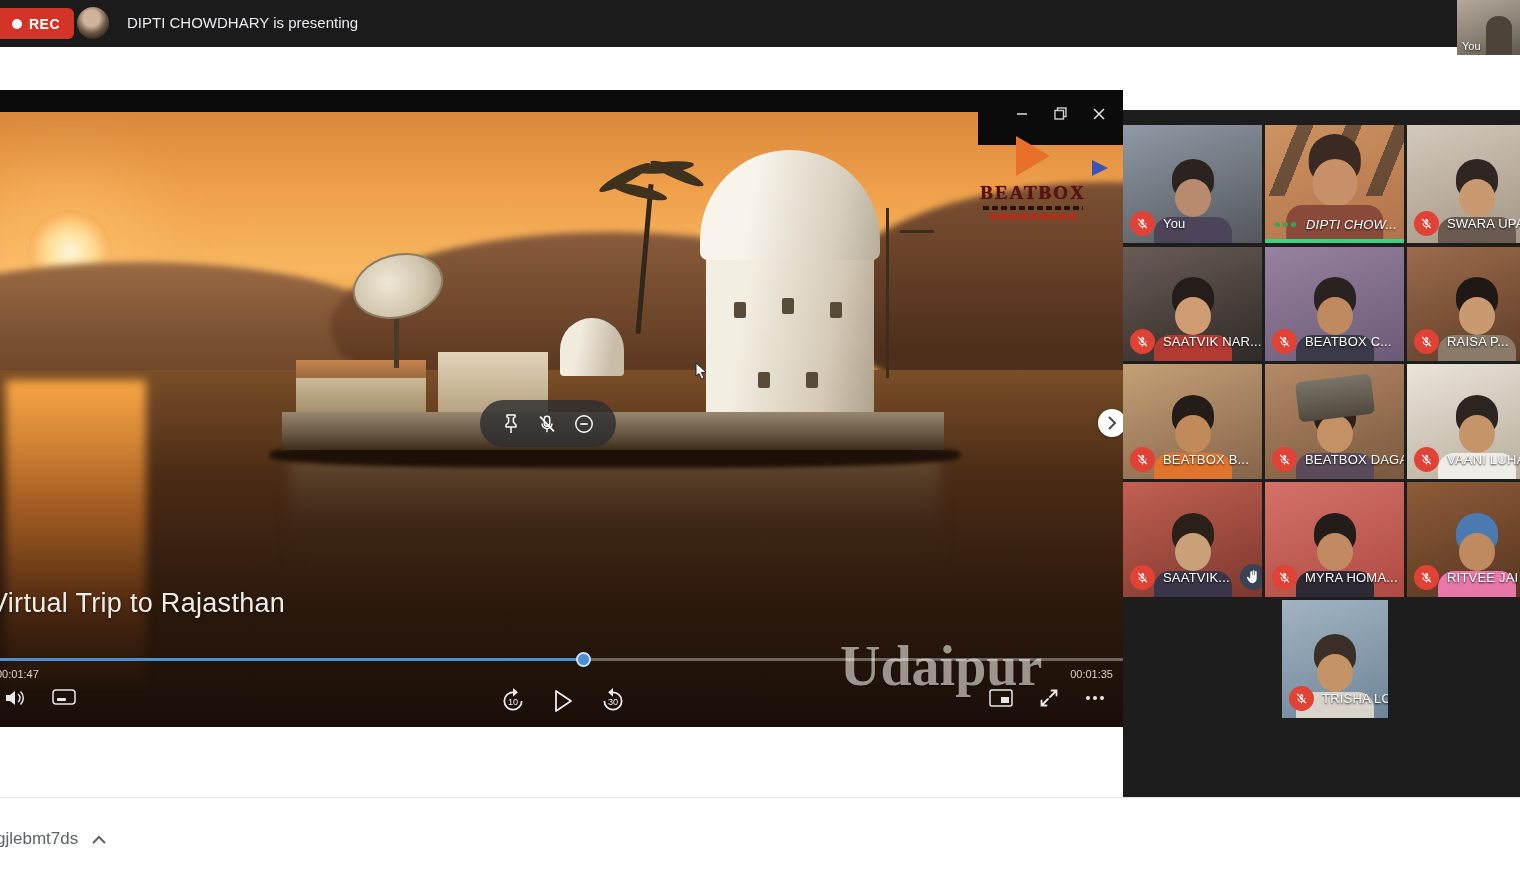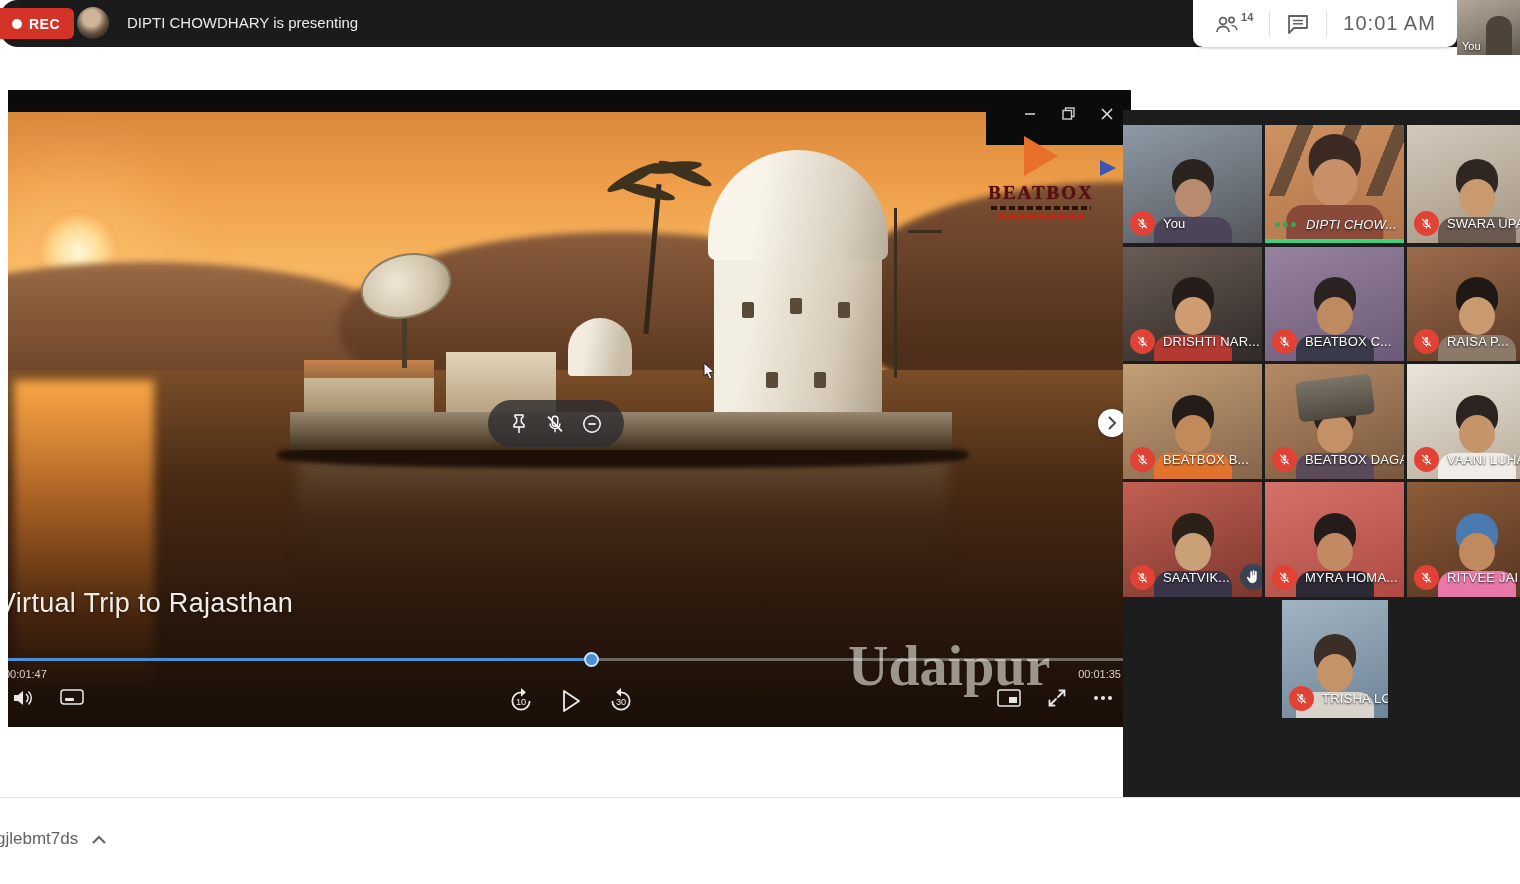--- a/index.html
+++ b/index.html
@@ -1,21 +1,21 @@
 <!DOCTYPE html>
 <html><head>
 <meta charset="utf-8">
 <style>
   * { margin:0; padding:0; box-sizing:border-box; }
   html,body { width:1520px; height:884px; overflow:hidden; background:#fff;
               font-family:"Liberation Sans", sans-serif; }
   #app { position:relative; width:1520px; height:884px; background:#fff; }
 
   
-  .topbar { position:absolute; left:0; top:0; width:1520px; height:47px; background:#1b1b1b;border-radius:18px; }
+  .topbar { position:absolute; left:0; top:0; width:1520px; height:47px; background:#1b1b1b; }
   .rec-badge { position:absolute; left:-8px; top:8px; height:31px; padding:0 14px 0 20px;
     background:#d33427; border-radius:6px; display:flex; align-items:center; gap:7px; }
   .rec-dot { width:10px; height:10px; border-radius:50%; background:#fff; }
   .rec-label { color:#fff; font-size:14px; font-weight:bold; letter-spacing:.5px; }
   .presenter-avatar { position:absolute; left:77px; top:7px; width:32px; height:32px; border-radius:50%;
     background:radial-gradient(circle at 45% 35%, #cdb49a 0 30%, #6a5545 55%, #2e2620 80%); }
   .banner-text { position:absolute; left:127px; top:14px; color:#e8eaed; font-size:15px; }
   .status-pill { position:absolute; left:1193px; top:0; width:264px; height:47px; background:#fff;
     border-radius:0 0 10px 10px; display:flex; align-items:center; justify-content:center;
     box-shadow:0 1px 3px rgba(0,0,0,.25); }
@@ -24,21 +24,21 @@
   .count-sup { font-size:11px; font-weight:bold; color:#5f6368; margin-left:1px; margin-top:-2px; }
   .clock { font-size:20px; color:#5f6368; letter-spacing:1px; }
   .selfview { position:absolute; left:1457px; top:0; width:63px; height:55px; overflow:hidden;
     background:linear-gradient(160deg,#b3a89b 0%,#8b8175 55%,#5f574d 100%); }
   .selfview:before { content:""; position:absolute; right:8px; top:16px; width:26px; height:40px;
     border-radius:12px 12px 0 0; background:#4e4338; }
   .selfview-label { position:absolute; left:5px; bottom:3px; color:#fff; font-size:11px;
     text-shadow:0 1px 2px rgba(0,0,0,.8); }
 
   
-  .player { position:absolute; left:8px; top:90px; width:1123px; height:637px; background:#0b0b0b; overflow:hidden; }
+  .player { position:absolute; left:0; top:90px; width:1123px; height:637px; background:#0b0b0b; overflow:hidden; }
   .scene { position:absolute; left:0; top:22px; width:1123px; height:615px; overflow:hidden; }
   .sky { position:absolute; left:0; top:0; width:100%; height:268px;
     background:linear-gradient(180deg,#d9883c 0%,#ef9f4a 28%,#f8b660 58%,#f2a74f 80%,#e2913f 100%); }
   .sun { position:absolute; left:28px; top:98px; width:84px; height:84px; border-radius:50%;
     background:radial-gradient(circle,#fff7da 0%,#ffdd95 38%,rgba(255,195,115,.55) 62%,rgba(255,185,100,0) 75%);
     box-shadow:0 0 70px 40px rgba(255,200,120,.45); }
   .mtn { position:absolute; border-radius:50%; filter:blur(3px); }
   .mtn.m1 { left:-140px; top:150px; width:560px; height:170px;
     background:linear-gradient(180deg,#9a6a44 0%,#6b4428 70%); }
   .mtn.m2 { left:330px; top:120px; width:560px; height:190px;
@@ -147,43 +147,20 @@
 
 <div id="app">
 
   <div class="topbar">
     <div class="rec-badge">
       <span class="rec-dot"></span>
       <span class="rec-label">REC</span>
     </div>
     <div class="presenter-avatar"></div>
     <div class="banner-text">DIPTI CHOWDHARY is presenting</div>
-    <div class="status-pill">
-      <div class="pill-item">
-        <svg width="26" height="22" viewBox="0 0 26 22">
-          <circle cx="9" cy="8" r="3.4" fill="none" stroke="#5f6368" stroke-width="1.8"></circle>
-          <path d="M3 19c0-3.3 2.7-5.5 6-5.5s6 2.2 6 5.5" fill="none" stroke="#5f6368" stroke-width="1.8"></path>
-          <circle cx="17.5" cy="7" r="2.6" fill="none" stroke="#5f6368" stroke-width="1.6"></circle>
-          <path d="M17.5 12.5c3 0 5.3 2 5.3 4.8" fill="none" stroke="#5f6368" stroke-width="1.6"></path>
-        </svg>
-        <span class="count-sup">14</span>
-      </div>
-      <div class="pill-div"></div>
-      <div class="pill-item">
-        <svg width="24" height="22" viewBox="0 0 24 22">
-          <path d="M3 3h18v12H8l-5 5z" fill="none" stroke="#5f6368" stroke-width="1.8" stroke-linejoin="round"></path>
-          <line x1="7" y1="7.5" x2="17" y2="7.5" stroke="#5f6368" stroke-width="1.5"></line>
-          <line x1="7" y1="10.8" x2="17" y2="10.8" stroke="#5f6368" stroke-width="1.5"></line>
-        </svg>
-      </div>
-      <div class="pill-div"></div>
-      <div class="pill-item">
-        <span class="clock">10:01 AM</span>
-      </div>
-    </div>
     <div class="selfview">
       <span class="selfview-label">You</span>
     </div>
   </div>
 
   <div class="player">
     <div class="scene">
       <div class="sky"></div>
       <div class="sun"></div>
       <div class="mtn m1"></div>
@@ -370,21 +347,21 @@
       <div class="body" style="width: 78px; height: 34px; background: rgb(178, 58, 50);"></div>
       <div class="namebar">
           <div class="mic-badge">
             <svg width="13" height="13" viewBox="0 0 24 24">
               <path d="M12 14.5a3 3 0 0 0 3-3V6.5a3 3 0 0 0-6 0v5a3 3 0 0 0 3 3z" fill="#fff"></path>
               <path d="M17.5 11.5a5.5 5.5 0 0 1-11 0H4.8a7.2 7.2 0 0 0 6.2 7v2.5h2V18.5a7.2 7.2 0 0 0 6.2-7z" fill="#fff"></path>
               <line x1="4" y1="3.5" x2="20" y2="20.5" stroke="#fff" stroke-width="2.4"></line>
               <line x1="5.6" y1="2.4" x2="21.6" y2="18.4" stroke="#e04235" stroke-width="1.6"></line>
             </svg>
           </div>
-        <span class="pname">DRISHTI NAR...</span>
+        <span class="pname">SAATVIK NAR...</span>
       </div>
     </div>
       <div class="tile" style="left: 142px; top: 137px; width: 139px; height: 114px; background: linear-gradient(160deg, rgb(151, 130, 159) 0%, rgb(107, 90, 119) 100%);">
       <div class="hair" style="width: 42px; height: 40px; bottom: 44px; background: rgb(42, 34, 32);"></div>
       <div class="head" style="width: 36px; height: 38px; bottom: 26px; background: rgb(192, 138, 96);"></div>
       <div class="body" style="width: 78px; height: 34px; background: rgb(58, 58, 74);"></div>
       <div class="namebar">
           <div class="mic-badge">
             <svg width="13" height="13" viewBox="0 0 24 24">
               <path d="M12 14.5a3 3 0 0 0 3-3V6.5a3 3 0 0 0-6 0v5a3 3 0 0 0 3 3z" fill="#fff"></path>

